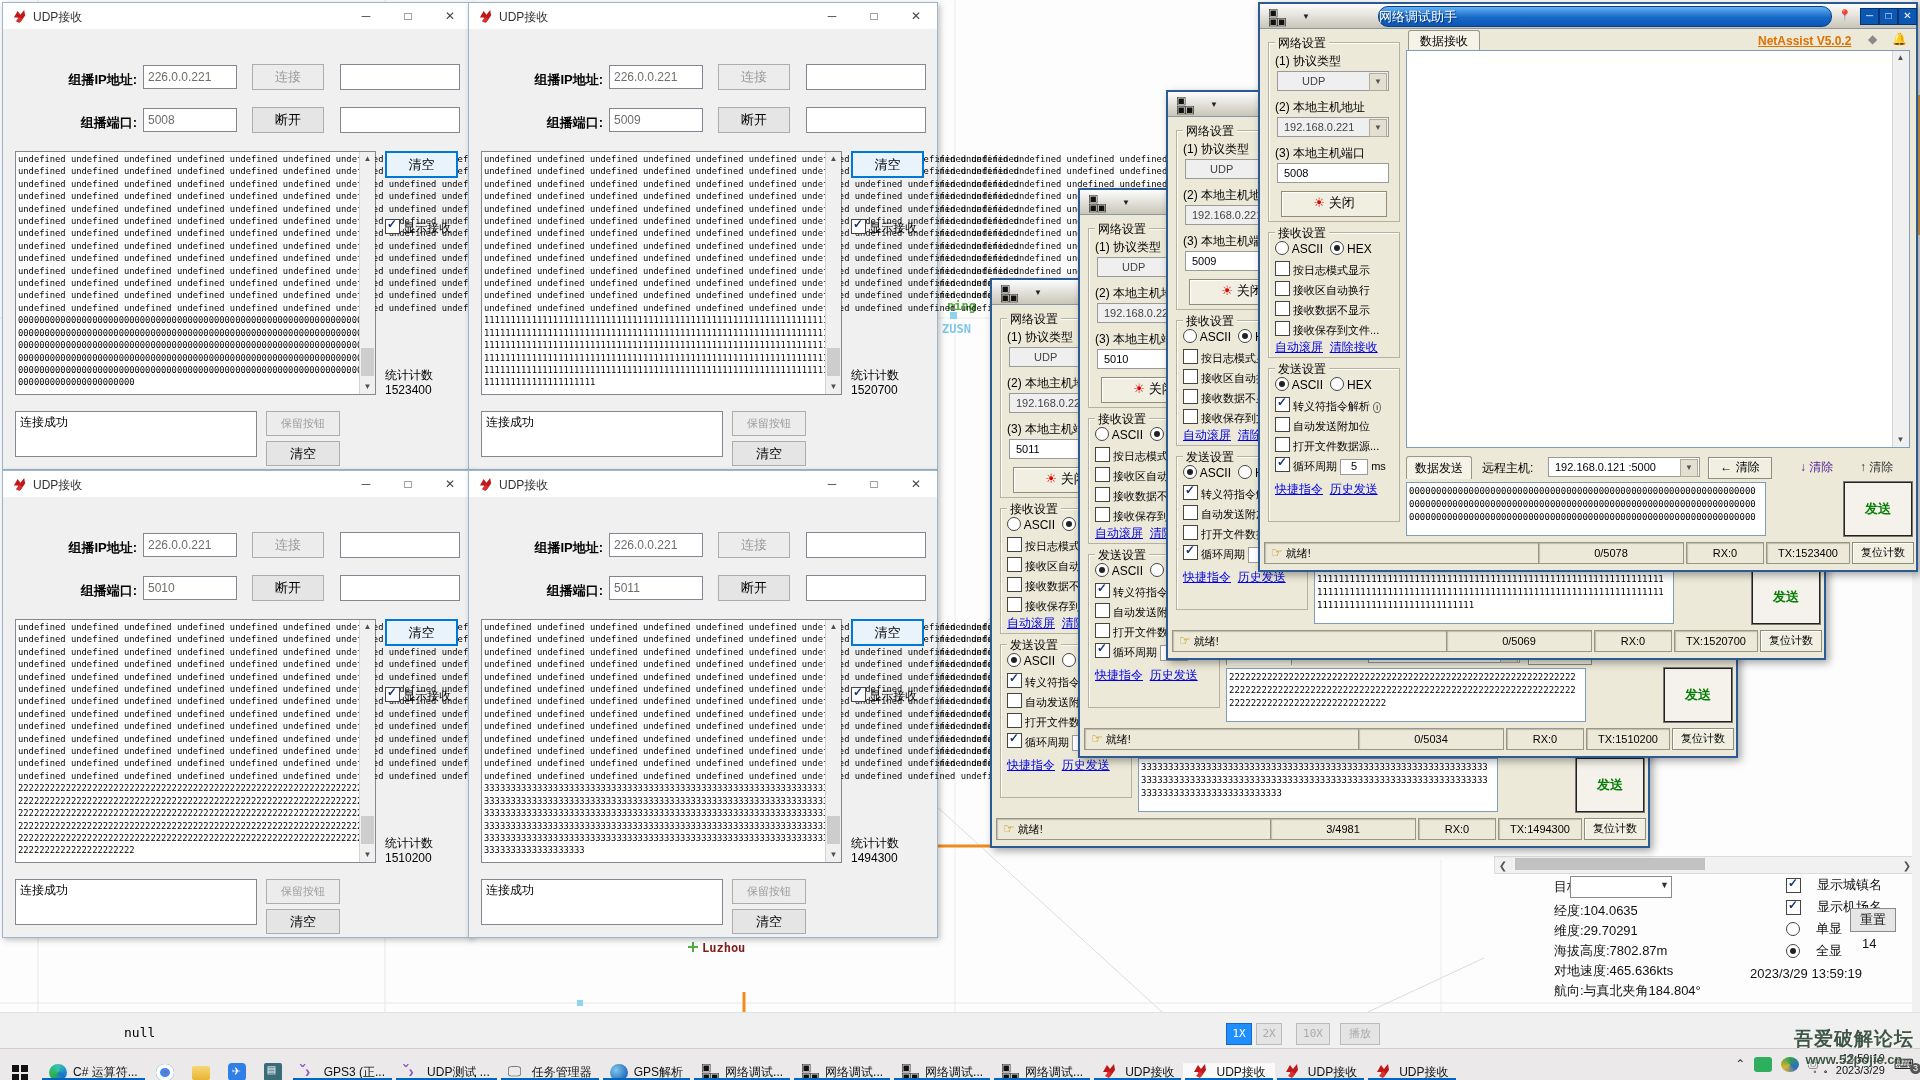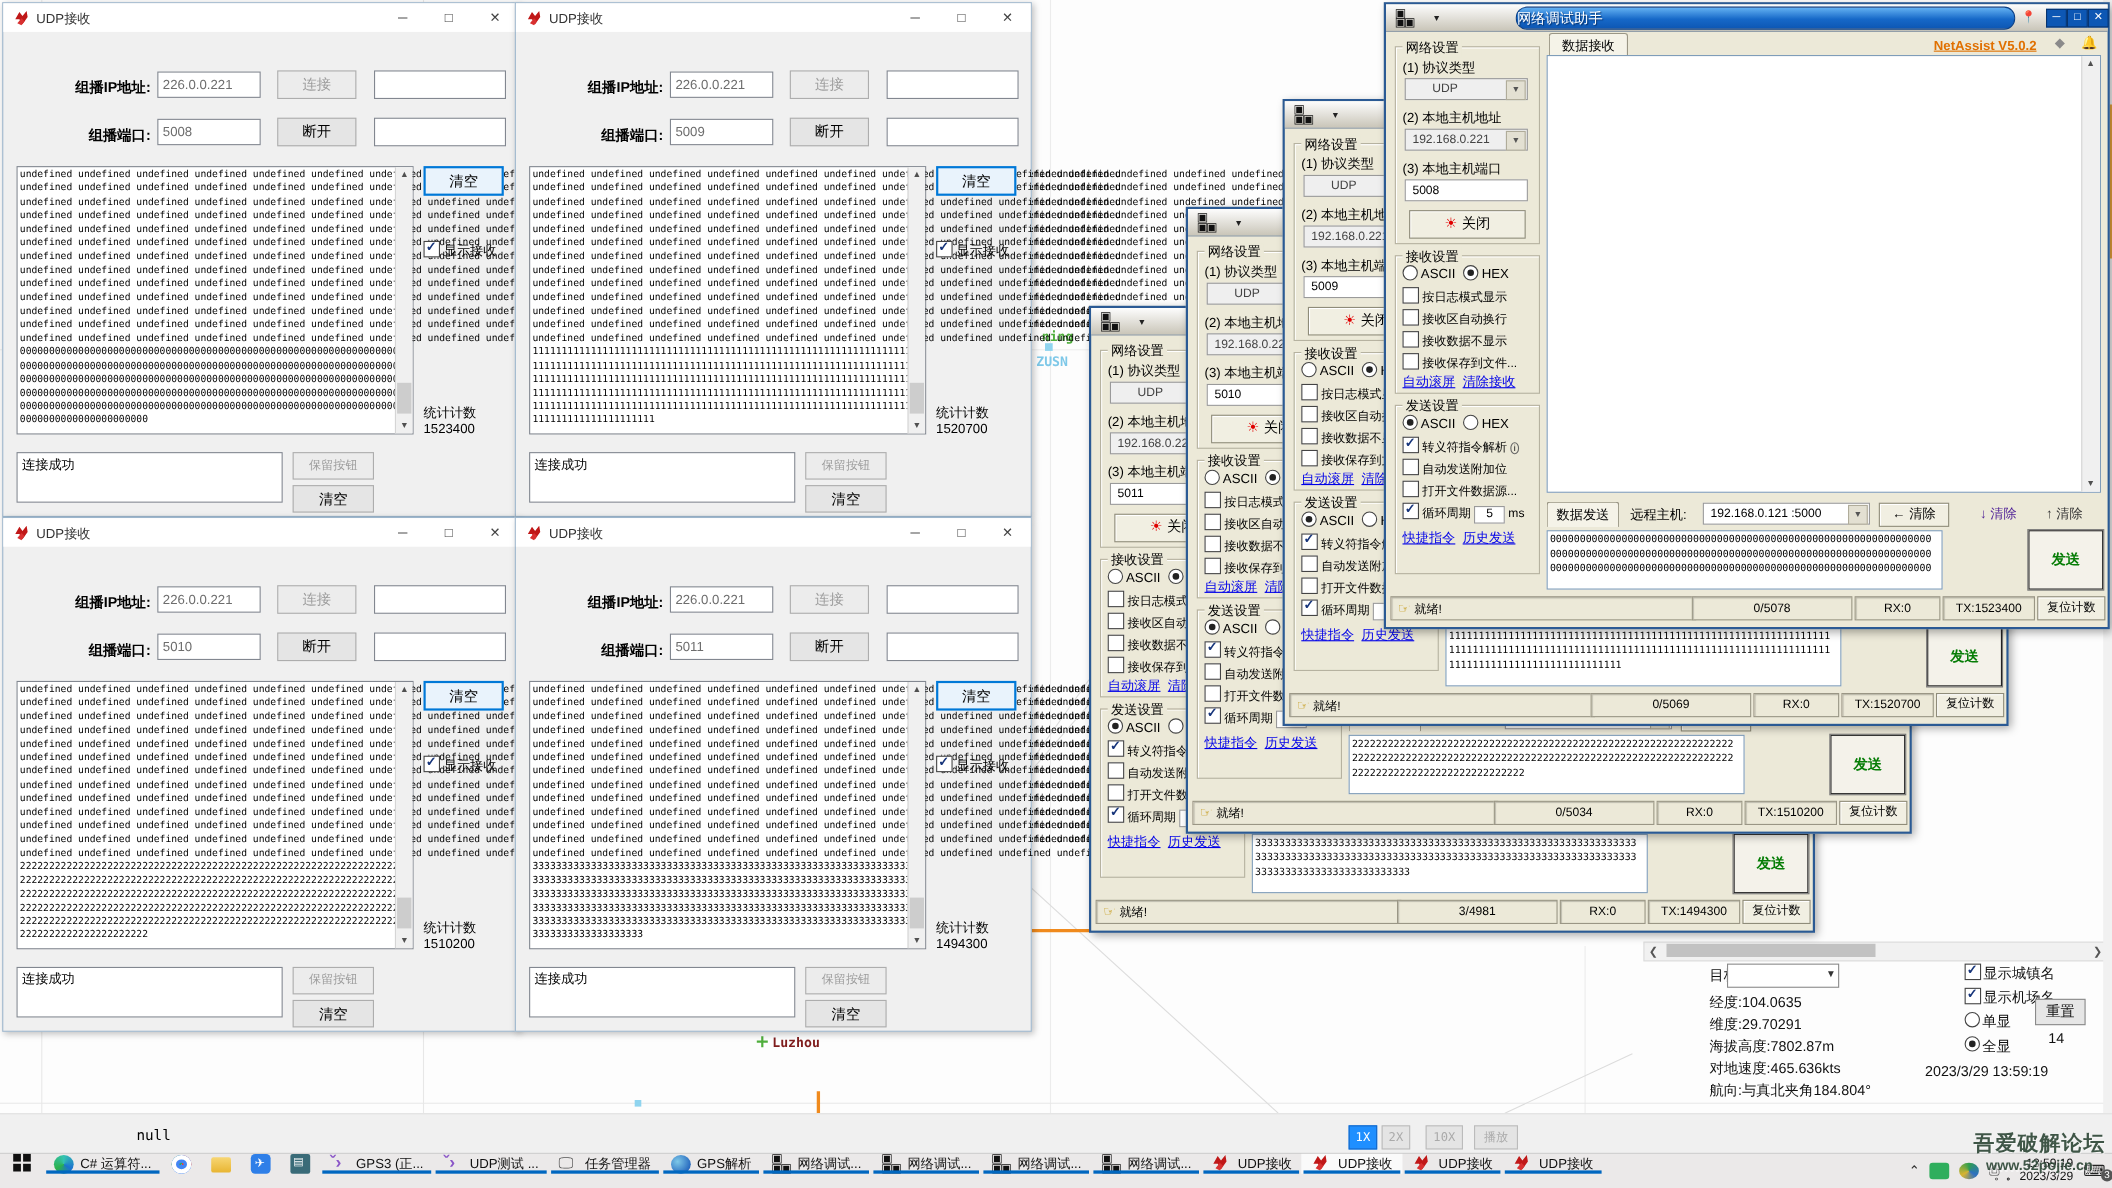--- a/index.html
+++ b/index.html
@@ -12,21 +12,21 @@
   .map-sb-h{position:absolute;left:1494px;top:856px;width:420px;height:16px;background:#f1f1f1;border:1px solid #dcdcdc;display:flex;align-items:center;}
   .map-sb-h .arr{width:16px;text-align:center;font-size:10px;color:#555;}
   .map-sb-h .thumb{position:absolute;left:20px;top:1px;width:190px;height:12px;background:#c2c2c2;}
   .map-sb-v{position:absolute;left:1912px;top:0;width:8px;height:1012px;background:#f1f1f1;}
   .map-sb-v .thumb{position:absolute;left:0;top:95px;width:8px;height:140px;background:#e8a33d;}
   
   #gps-panel{position:absolute;left:1496px;top:874px;width:424px;height:140px;font-size:13px;color:#111;}
   .gps-line{position:absolute;left:34px;white-space:nowrap;margin-left:24px;}
   .gps-combo{position:absolute;left:74px;top:2px;width:100px;height:20px;background:#fff;border:1px solid #8a8a8a;}
   .gps-combo .dd{position:absolute;right:2px;top:3px;font-size:9px;color:#333;}
-  .opt-row{position:absolute;left:254px;display:flex;gap:2px;white-space:nowrap;padding-left:36px;}
+  .opt-row{position:absolute;left:254px;display:flex;align-items:center;gap:16px;white-space:nowrap;padding-left:36px;}
   .reset-btn{position:absolute;left:354px;top:34px;width:44px;height:22px;background:#e6e6e6;border:1px solid #8a8a8a;text-align:center;line-height:22px;font-size:13px;}
   
   .cb{display:inline-block;width:13px;height:13px;border:1px solid #444;background:#fff;position:relative;vertical-align:-2px;}
   .cb.on:after{content:"✓";position:absolute;left:1px;top:-3px;font-size:12px;color:#16347a;font-weight:bold;}
   .rb{display:inline-block;width:12px;height:12px;border:1px solid #444;border-radius:50%;background:#fff;position:relative;vertical-align:-2px;}
   .rb.on:after{content:"";position:absolute;left:3px;top:3px;width:6px;height:6px;border-radius:50%;background:#222;}
   
   .udpwin{position:absolute;width:468px;height:466px;background:#f0f0f0;border:1px solid #9db6cc;box-shadow:2px 2px 6px rgba(0,0,0,.25);}
   .udpwin .tbar{height:26px;background:#fff;position:relative;}
   .udpwin .tbar .ttl{position:absolute;left:30px;top:6px;font-size:12px;color:#333;}
@@ -69,21 +69,21 @@
   .sendbtn{position:absolute;background:#f4f2ea;border:1px solid #222;outline:1px solid #777;color:#067d06;font-weight:bold;font-size:13px;text-align:center;}
   .redsun{color:#e00000;font-size:13px;margin-right:4px;}
   .hand{color:#c09000;font-size:13px;}
   
   #replay-bar{position:absolute;left:0;top:1012px;width:1920px;height:36px;background:#f0f0f0;border-top:1px solid #e0e0e0;}
   .rbtn{position:absolute;top:3px;height:24px;border:1px solid #6d6d6d;background:#fff;font-size:13px;text-align:right;box-sizing:border-box;line-height:22px;margin-top:41px;}
   .rbtn.disabled{background:#d9d9d9;color:#9a9a9a;border-color:#b3b3b3;}
   .speedbtn{position:absolute;top:10px;height:20px;font-size:11px;font-family:"DejaVu Sans Mono",monospace;text-align:center;line-height:20px;border:1px solid #bbb;background:#e4e4e4;color:#aaa;}
   .speedbtn.sel{background:#1f8fff;color:#fff;border-color:#1668c8;}
   
-  #taskbar{position:absolute;left:0;top:1048px;width:1920px;height:32px;background:#ebe9e9;border-top:1px solid #cfcfcf;display:flex;align-items:flex-start;}
+  #taskbar{position:absolute;left:0;top:1048px;width:1920px;height:32px;background:#ebe9e9;border-top:1px solid #cfcfcf;display:flex;align-items:flex-end;}
   .tkbtn{position:relative;display:flex;align-items:center;gap:6px;padding:0 9px;font-size:12px;color:#111;white-space:nowrap;}
   .tkbtn.open:after{content:"";position:absolute;left:2px;right:2px;bottom:0;height:3px;background:#0067c0;}
   .tkbtn.fg{background:#fafafa;}
   .tkico{width:18px;height:18px;display:inline-block;position:relative;flex:0 0 18px;}
   #tray{position:absolute;right:6px;top:1048px;height:32px;display:flex;align-items:center;gap:9px;font-size:11px;}
   #clock{text-align:right;line-height:12px;font-size:11px;color:#111;}
   #watermark{position:absolute;left:1788px;top:1026px;width:132px;text-align:center;z-index:60;
      font-weight:bold;color:rgba(47,72,55,.92);text-shadow:1px 1px 0 rgba(255,255,255,.5);pointer-events:none;}
   #watermark .l1{font-size:19px;letter-spacing:1px;}
   #watermark .l2{font-size:13px;}

